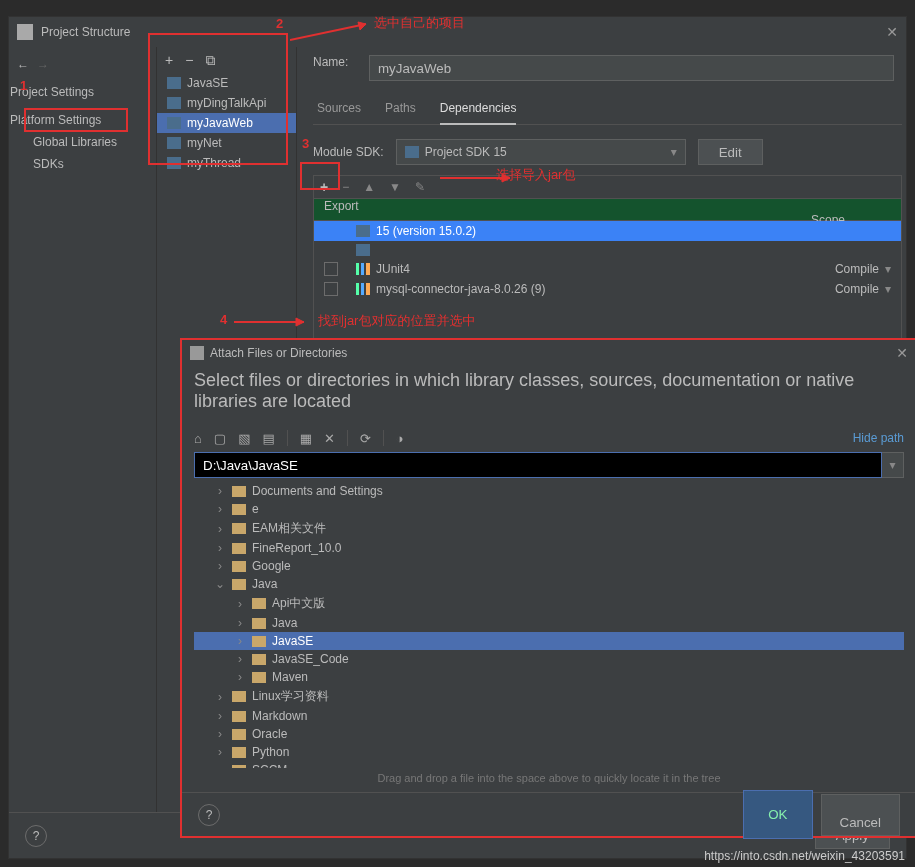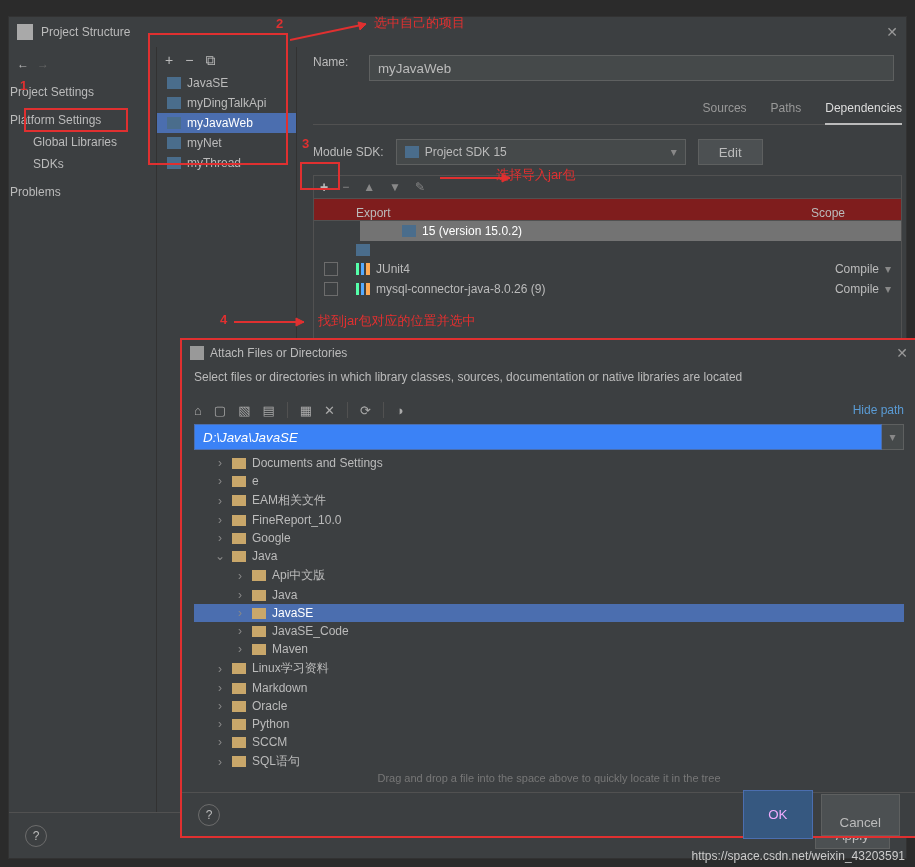--- a/index.html
+++ b/index.html
@@ -21,67 +21,67 @@
 .mod-tb { height: 26px; display: flex; align-items: center; padding: 0 8px; gap: 12px; color: #bbb; font-size: 14px; }
 .mod-list { }
 .mod-item { padding: 3px 8px 3px 10px; display: flex; align-items: center; cursor: pointer; color: #bbb; }
 .mod-item.sel { background: #4b6eaf; color: #fff; }
 .mod-ico { width: 14px; height: 12px; background: #4a6d8c; margin-right: 6px; }
 .redbox-mod { border: 2px solid #e03030; position: absolute; top: 33px; left: 148px; width: 140px; height: 132px; pointer-events: none; }
 .content { flex: 1; display: flex; flex-direction: column; padding: 8px 4px 0 16px; overflow: hidden; }
 .namerow { display: flex; align-items: flex-start; margin-bottom: 16px; }
 .namerow label { width: 56px; color: #bbb; }
 .namerow input { flex: 1; background: #45494a; border: 1px solid #5e6060; color: #bbb; padding: 4px 8px; height: 26px; margin-right: 8px; }
-.tabrow { display: flex; gap: 24px; border-bottom: 1px solid #515151; padding-left: 4px; margin-bottom: 14px; justify-content: flex-end; }
+.tabrow { display: flex; gap: 24px; border-bottom: 1px solid #515151; padding-left: 4px; margin-bottom: 14px; }
 .tab { padding: 4px 0 8px 0; color: #999; cursor: pointer; }
 .tab.sel { color: #ddd; border-bottom: 2px solid #bbb; margin-bottom: -1px; }
 .sdkrow { display: flex; align-items: center; gap: 12px; margin-bottom: 10px; }
 .sdkrow label { color: #bbb; }
 .sdk-dd { flex: 1; max-width: 290px; background: #45494a; border: 1px solid #5e6060; height: 26px; display: flex; align-items: center; padding: 0 8px; color: #bbb; cursor: pointer; }
 .sdk-dd .fico { width: 14px; height: 12px; background: #4a6d8c; margin-right: 6px; }
 .sdk-dd .car { margin-left: auto; color: #888; }
 .btn { background: #4c5052; border: 1px solid #5e6060; color: #bbb; padding: 4px 20px; height: 26px; cursor: pointer; }
 .dep-tb { display: flex; align-items: center; height: 24px; background: #3c3f41; border: 1px solid #515151; padding: 0 6px; gap: 14px; color: #888; }
 .dep-tb .plus { color: #bbb; font-size: 14px; font-weight: bold; }
-.dep-head { display: flex; background: #7f1d1d; border: 1px solid #515151; border-top: none; height: 22px; align-items: flex-end; padding: 0 10px; color: #bbb; }
+.dep-head { display: flex; background: #14532d; border: 1px solid #515151; border-top: none; height: 22px; align-items: flex-start; padding: 0 10px; color: #bbb; flex-direction: column; }
 .dep-head .scope { margin-left: auto; width: 80px; }
 .dep-list { border: 1px solid #515151; border-top: none; flex: 1; overflow: hidden; }
 .dep-row { display: flex; align-items: center; padding: 3px 10px; color: #bbb; }
-.dep-row.sel { background: #737373; color: #fff; margin-left: 46px; }
+.dep-row.sel { background: #3b82f6; color: #fff; }
 .dep-row .chk { width: 14px; height: 14px; border: 1px solid #6c6c6c; margin-right: 18px; }
 .dep-row .nochk { width: 32px; }
 .dep-row .rico { width: 14px; height: 12px; background: #4a6d8c; margin-right: 6px; }
 .dep-row .bars { width: 14px; height: 12px; background: linear-gradient(90deg,#5fa,#5fa 3px,transparent 3px,transparent 5px,#5af 5px,#5af 8px,transparent 8px,transparent 10px,#fa5 10px); margin-right: 6px; }
 .dep-row .scp { margin-left: auto; width: 80px; display: flex; align-items: center; justify-content: flex-end; gap: 6px; }
 .dep-row .scp .car { color: #888; }
 .redbox-dep { border: 2px solid #e03030; position: absolute; top: 162px; left: 300px; width: 40px; height: 28px; pointer-events: none; }
 .footer { height: 46px; border-top: 1px solid #515151; display: flex; align-items: center; padding: 0 16px; }
 .footer .help { width: 22px; height: 22px; border: 1px solid #6c6c6c; border-radius: 11px; text-align: center; line-height: 20px; color: #bbb; }
 .footer .btn { margin-left: auto; }
 .sub-dlg { position: absolute; top: 338px; left: 180px; width: 738px; height: 500px; background: #3c3f41; border: 2px solid #e03030; display: flex; flex-direction: column; }
 .sub-tb { height: 26px; display: flex; align-items: center; padding: 0 8px; }
 .sub-tb .ico { width: 14px; height: 14px; background: #999; margin-right: 6px; }
 .sub-tb .close { margin-left: auto; color: #999; cursor: pointer; font-size: 14px; }
-.desc { padding: 4px 12px 12px 12px; color: #bbb; font-size: 12px; }
+.desc { padding: 4px 12px 12px 12px; color: #bbb; font-size: 18px; }
 .sub-toolbar { display: flex; align-items: center; height: 28px; padding: 0 12px; gap: 12px; color: #aaa; font-size: 13px; }
 .sub-toolbar .sep { width: 1px; height: 16px; background: #515151; }
 .sub-toolbar .hp { margin-left: auto; color: #5a9bd4; cursor: pointer; font-size: 12px; }
 .path-in { margin: 0 12px 4px 12px; display: flex; }
 .path-in input { flex: 1; background: #45494a; border: 1px solid #4b6eaf; color: #fff; padding: 4px 8px; height: 26px; }
 .path-in .dd { width: 22px; border: 1px solid #5e6060; border-left: none; background: #45494a; display: flex; align-items: center; justify-content: center; color: #888; cursor: pointer; }
 .tree { flex: 1; overflow: hidden; padding: 0 12px; }
 .tnode { display: flex; align-items: center; padding: 2px 0; color: #bbb; cursor: pointer; }
 .tnode.sel { background: #4b6eaf; color: #fff; }
 .tnode .ar { width: 12px; text-align: center; color: #888; }
 .tnode .fld { width: 14px; height: 11px; background: #c9a76a; margin: 0 6px; }
 .hint { text-align: center; color: #777; font-size: 11px; padding: 4px 0 8px 0; }
 .sub-foot { height: 44px; display: flex; align-items: center; padding: 0 16px; border-top: 1px solid #515151; }
 .sub-foot .help { width: 22px; height: 22px; border: 1px solid #6c6c6c; border-radius: 11px; text-align: center; line-height: 20px; color: #bbb; }
 .sub-foot .sp { flex: 1; }
-.sub-foot .pbtn { background: #365880; border: 1px solid #4b6eaf; color: #f0abfc; padding: 16px 24px; margin-right: 8px; cursor: pointer; }
+.sub-foot .pbtn { background: #365880; border: 1px solid #4b6eaf; color: #86efac; padding: 16px 24px; margin-right: 8px; cursor: pointer; }
 .sub-foot .btn { padding: 20px 18px; }
 .watermark { position: absolute; bottom: 4px; right: 10px; color: #ccc; font-size: 12px; }
 svg.arrow { stroke: #e03030; fill: none; }
 </style>
 </head>
 <body>
 
 <div class="dialog">
   <div class="titlebar">
     <div class="ico"></div>
@@ -93,21 +93,20 @@
       <div class="side-tb">
         <span class="ar">←</span>
         <span class="ar" style="color:#666">→</span>
       </div>
       <div class="side-h">Project Settings</div>
       <div class="side-h">Platform Settings</div>
       <div id="side2">
           <div class="side-item">Global Libraries</div>
           <div class="side-item">SDKs</div>
         </div>
-      <div class="side-h">Problems</div>
     </div>
 
     <div class="mod-col">
       <div class="mod-tb">
         <span>+</span>
         <span>−</span>
         <span>⧉</span>
       </div>
       <div class="mod-list" id="modlist">
           <div class="mod-item"><span class="mod-ico"></span>JavaSE</div>
@@ -228,21 +227,21 @@
     <div class="sep"></div>
     <span>▦</span>
     <span>✕</span>
     <div class="sep"></div>
     <span>⟳</span>
     <div class="sep"></div>
     <span>◑</span>
     <span class="hp">Hide path</span>
   </div>
   <div class="path-in">
-    <input style="background: #3b82f6; color: rgb(255, 255, 255); font-style: italic;" value="D:\Java\JavaSE">
+    <input style="background: #000000; color: rgb(255, 255, 255);" value="D:\Java\JavaSE">
     <div class="dd">▾</div>
   </div>
   <div class="tree" id="tree">
       <div class="tnode" style="padding-left: 20px;">
         <span class="ar">›</span>
         <span class="fld"></span>
         <span>Documents and Settings</span>
       </div>
       <div class="tnode" style="padding-left: 20px;">
         <span class="ar">›</span>
@@ -327,13 +326,13 @@
     </div>
   <div class="hint">Drag and drop a file into the space above to quickly locate it in the tree</div>
   <div class="sub-foot">
     <div class="help">?</div>
     <div class="sp"></div>
     <button class="pbtn">OK</button>
     <button class="btn">Cancel</button>
   </div>
 </div>
 
-<div class="watermark">https://space.csdn.net/weixin_43203591</div>
+<div class="watermark">https://into.csdn.net/weixin_43203591</div>
 
 </body></html>

